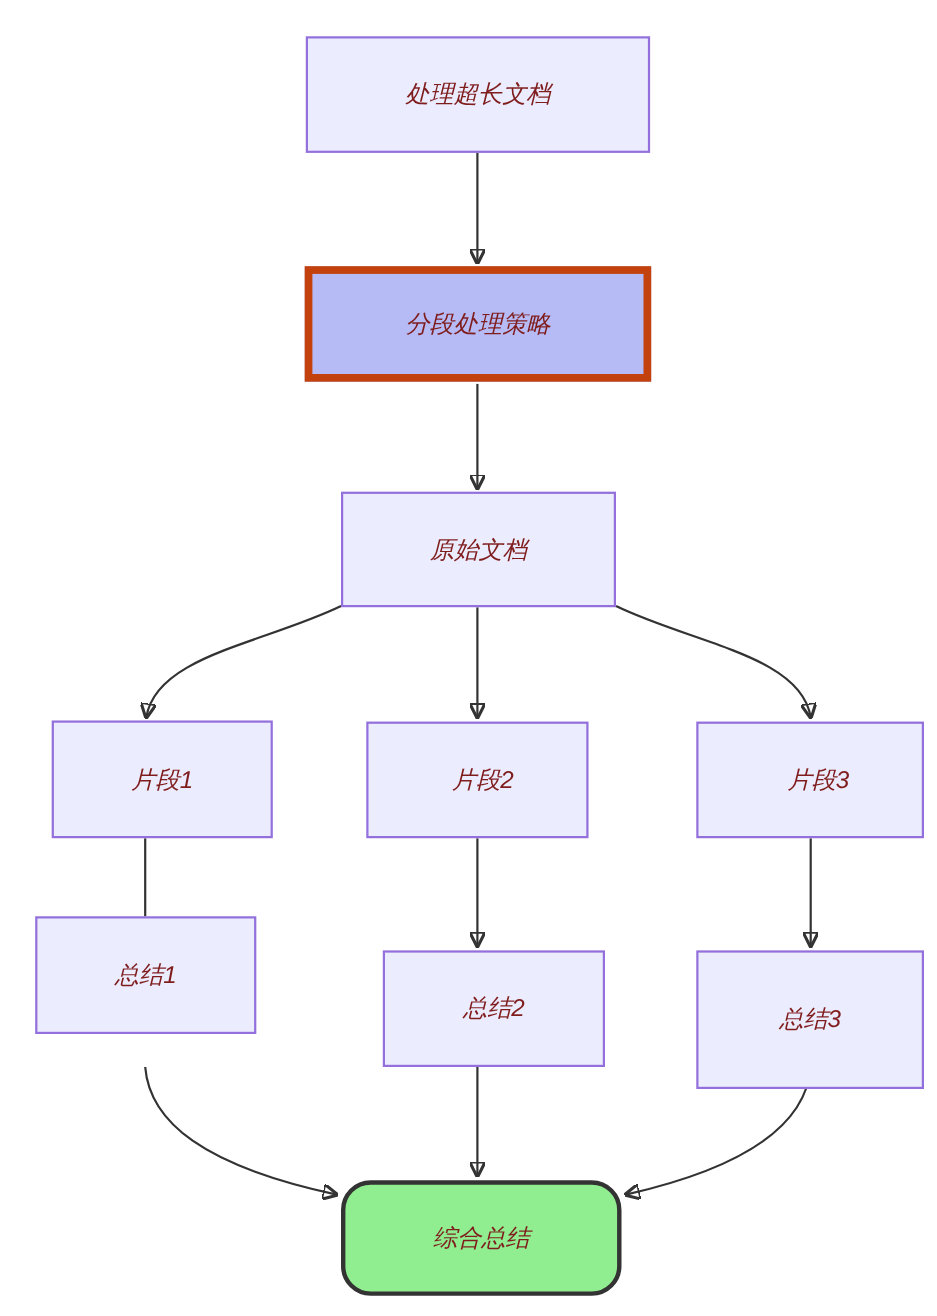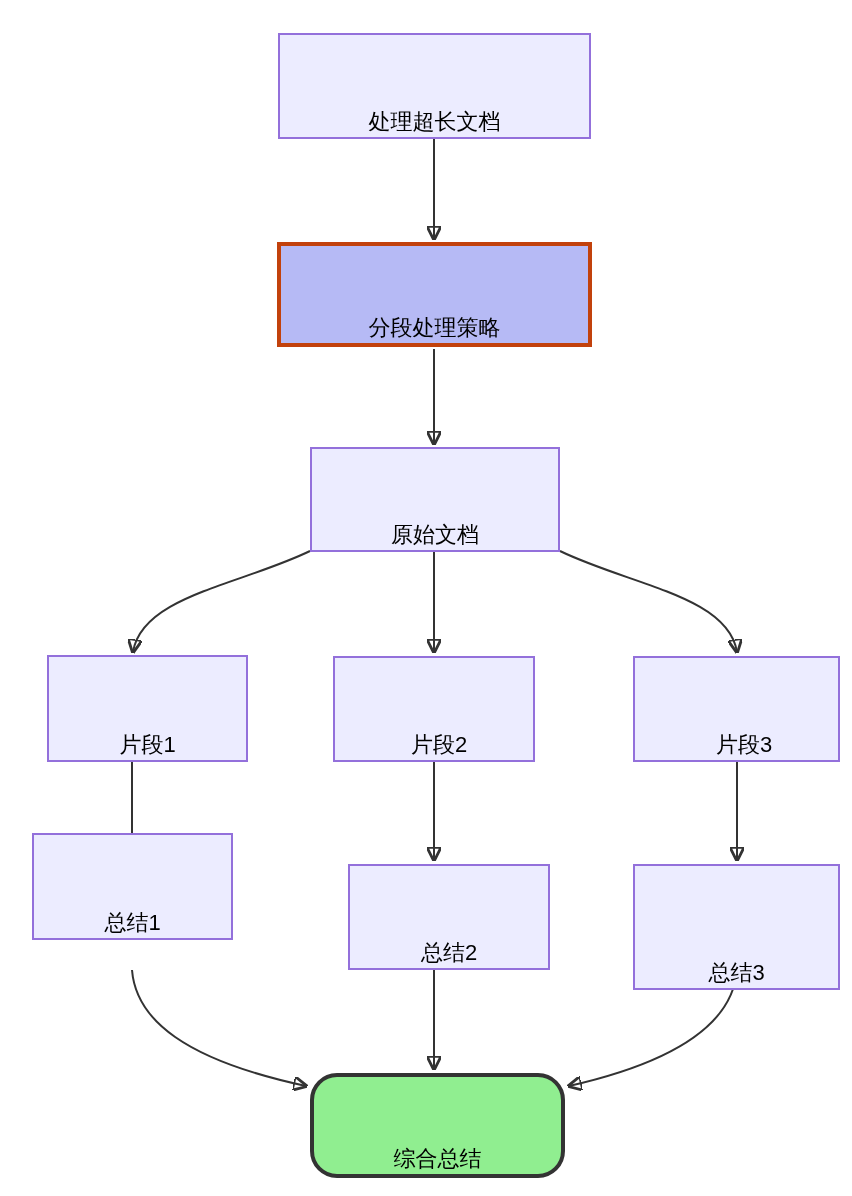--- a/index.html
+++ b/index.html
@@ -24,31 +24,32 @@
   }
   .edges path {
     stroke: #333333;
     stroke-width: 2;
     fill: none;
   }
   .node {
     position: absolute;
     box-sizing: border-box;
     display: flex;
-    align-items: flex-end;
+    align-items: center;
     justify-content: center;
     text-align: center;
     font-size: 22px;
-    color: #000000;
+    color: #7f1d1d;
     background: #ECECFF;
     border: 2px solid #9370DB;
+    font-style: italic;
   }
   .node.highlight {
     background: #B6BAF5;
-    border: 4px solid #c2410c;
+    border: 7px solid #c2410c;
   }
   .node.success {
     background: #90EE90;
     border: 4px solid #333333;
   }
   
   .n-doc      { left: 278px; top: 33px;   width: 313px; height: 106px; }
   .n-strategy { left: 277px; top: 242px;  width: 315px; height: 105px; }
   .n-original { left: 310px; top: 447px;  width: 250px; height: 105px; }
   .n-frag1    { left: 32px;  top: 655px;  width: 201px; height: 107px; margin-left: 15px; }

